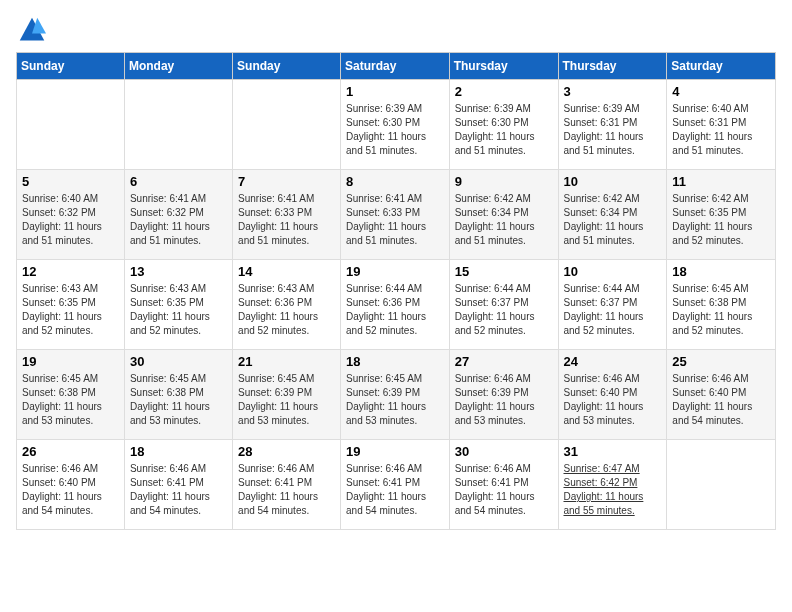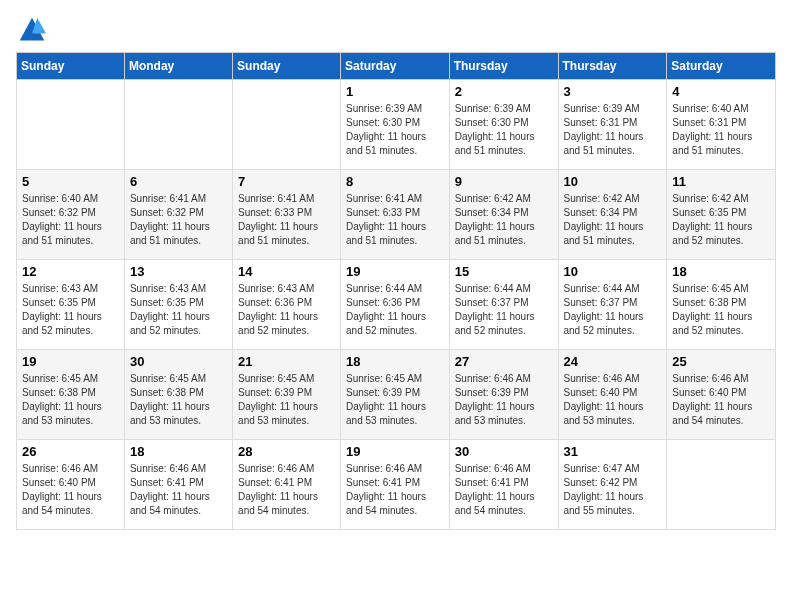--- a/index.html
+++ b/index.html
@@ -314,20 +314,20 @@
 Daylight: 11 hours and 54 minutes.</div>
         </td>
         <td>
           <span class="day-number">30</span>
           <div class="day-info" style="white-space: pre-line;">Sunrise: 6:46 AM
 Sunset: 6:41 PM
 Daylight: 11 hours and 54 minutes.</div>
         </td>
         <td>
           <span class="day-number">31</span>
-          <div class="day-info" style="white-space: pre-line;">Sunrise: 6:47 AM
+          <div class="day-info" style="white-space: pre-line; text-decoration: underline;">Sunrise: 6:47 AM
 Sunset: 6:42 PM
 Daylight: 11 hours and 55 minutes.</div>
         </td>
         <td class="empty-cell"></td>
       </tr>
     </tbody>
 </table>
 
 </body></html>

